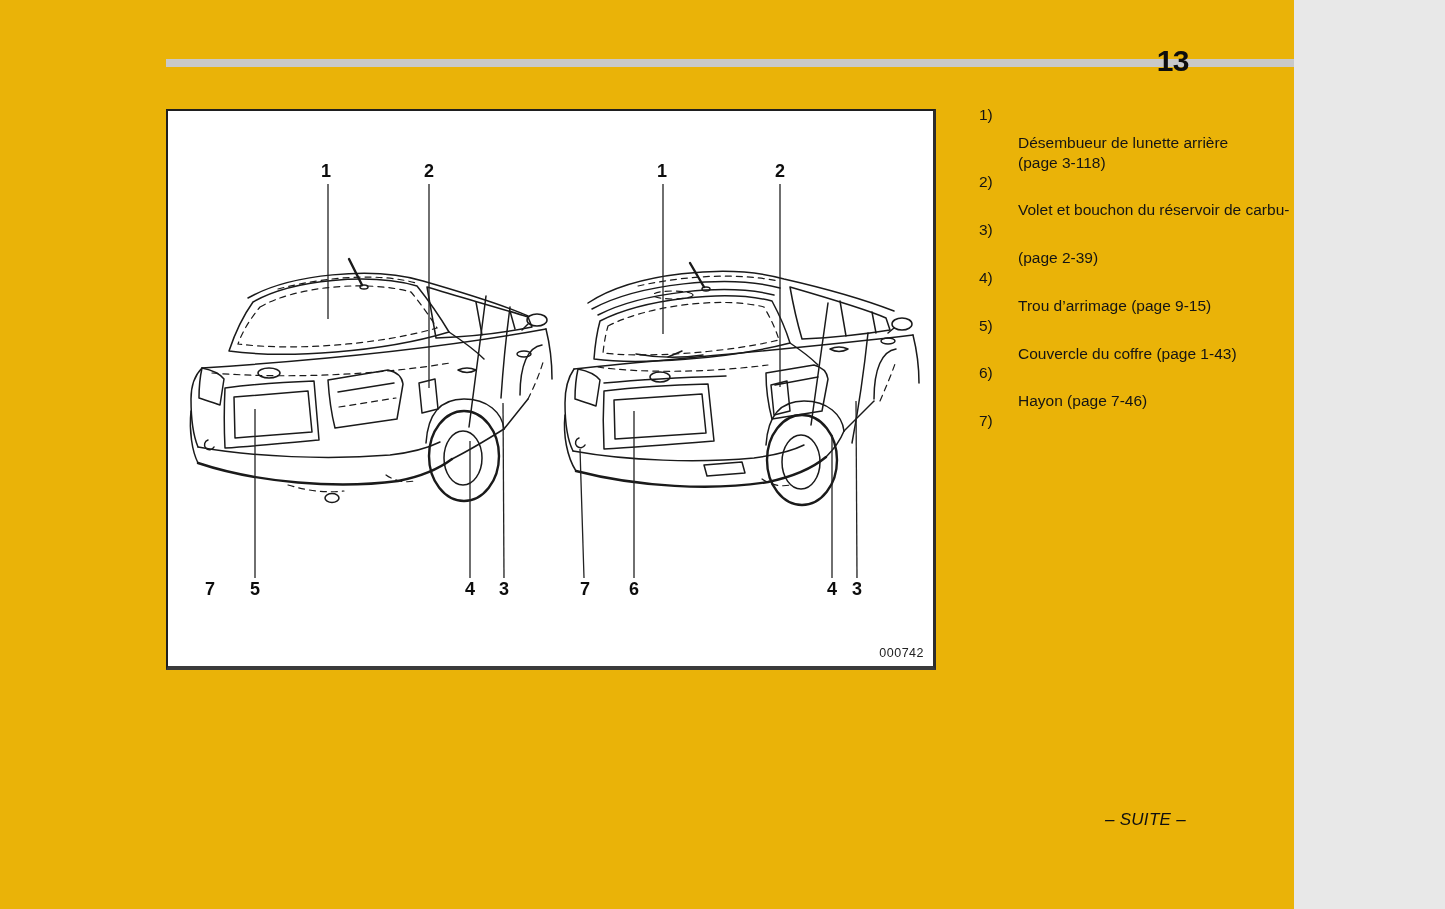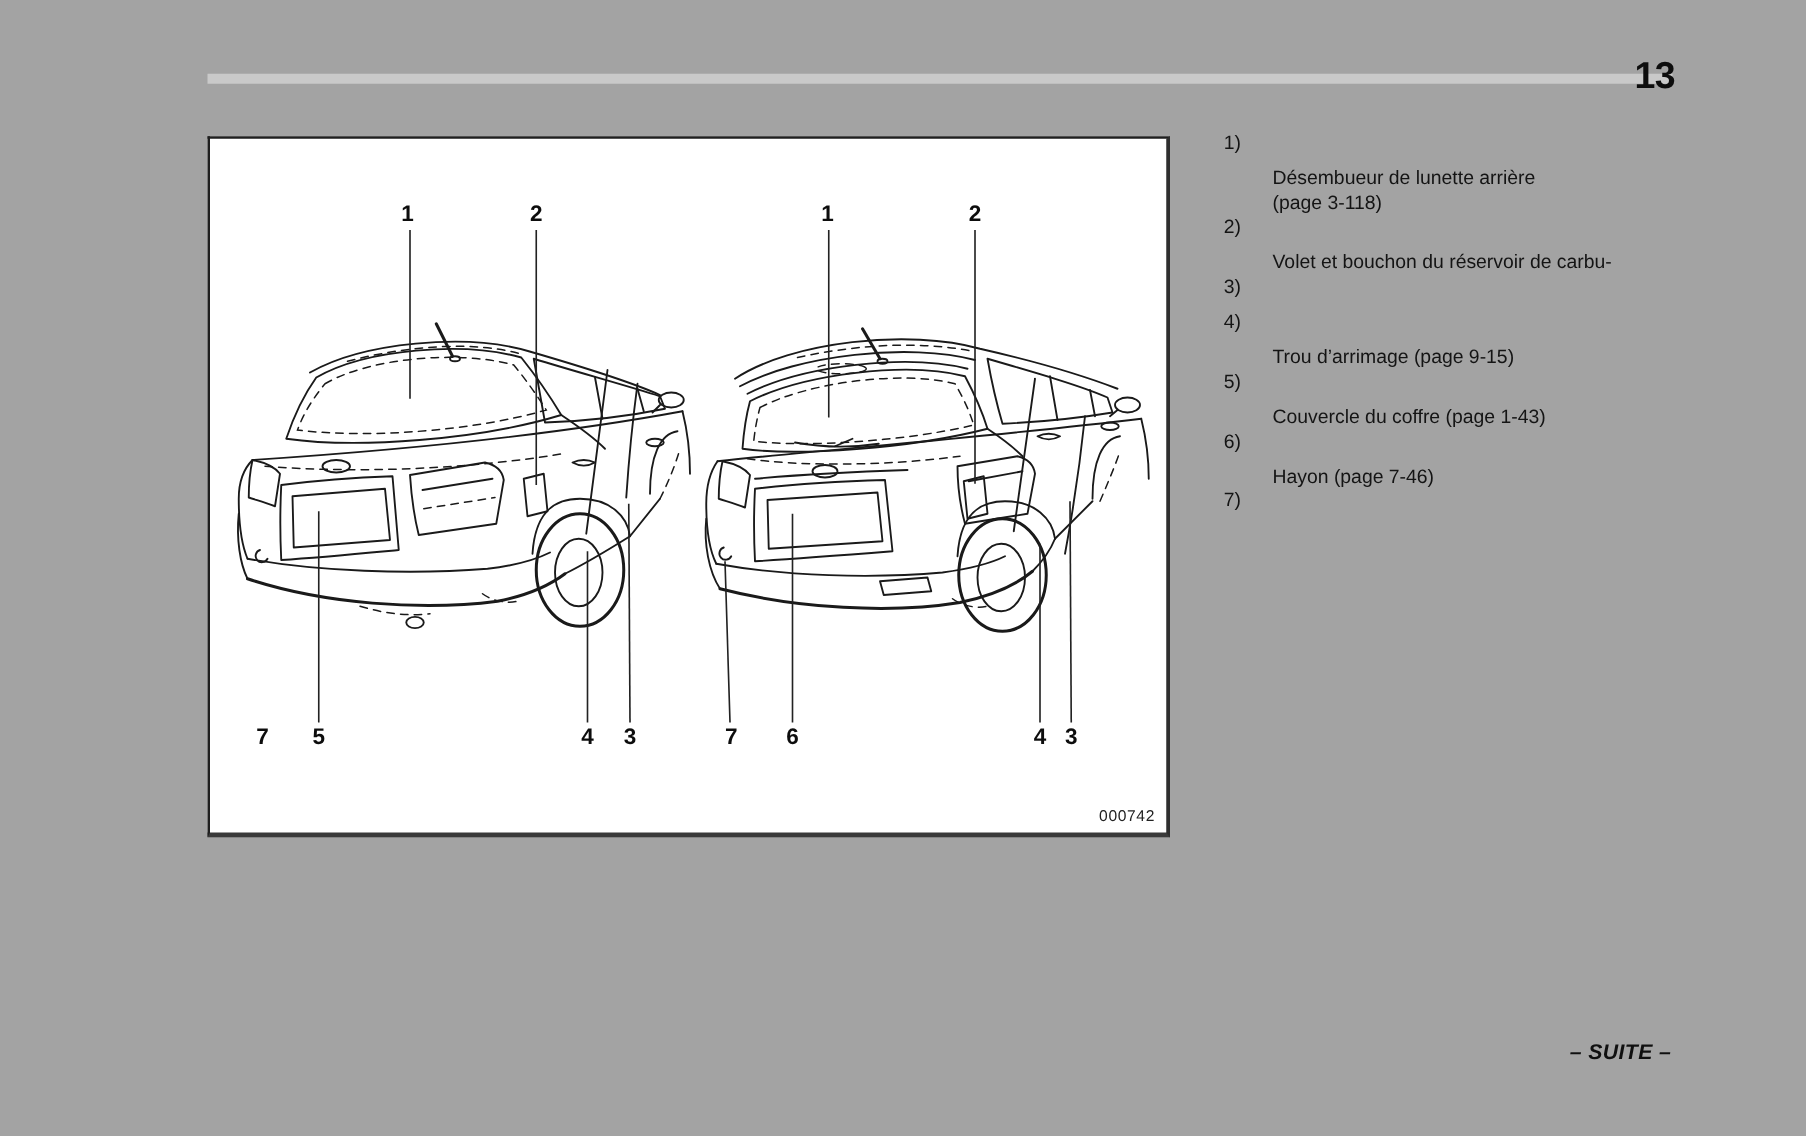--- a/index.html
+++ b/index.html
@@ -1,17 +1,17 @@
 <!DOCTYPE html>
 <html><head>
 <meta charset="utf-8">
 <style>
   html,body{margin:0;padding:0;background:#e8e8e8;}
   .page{
-    position:relative;width:1445px;height:909px;background:#a3a3a3;
+    position:relative;width:1294px;height:909px;background:#eab308;
     font-family:"Liberation Sans",sans-serif;color:#111;overflow:hidden;
   }
   .header-rule{
     position:absolute;left:166px;top:59px;width:1172px;height:8px;
     background:#c9c9c9;
   }
   .page-number{
     position:absolute;top:44px;right:105px;
     font-size:30px;font-weight:bold;letter-spacing:-0.5px;color:#0d0d0d;
   }
@@ -23,22 +23,22 @@
   .figure-box svg{display:block;}
   .legend{
     position:absolute;left:979px;top:105px;width:360px;
     font-size:15.5px;line-height:19.7px;color:#141414;
   }
   .legend-item{display:flex;}
   .legend-num{flex:0 0 39px;}
   .legend-lines{flex:1;margin-top:28px;}
   .legend-line{display:block;}
   .continuation{
-    position:absolute;right:108px;top:832px;
-    font-size:17px;font-weight:bold;font-style:italic;color:#101010;
+    position:absolute;right:108px;top:810px;
+    font-size:17px;font-weight:normal;font-style:italic;color:#101010;
     letter-spacing:0.3px;
   }
   
   .ln{fill:none;stroke:#1a1a1a;stroke-width:1.5;stroke-linecap:round;stroke-linejoin:round;}
   .ln-thick{fill:none;stroke:#1a1a1a;stroke-width:2.4;stroke-linecap:round;stroke-linejoin:round;}
   .ln-dash{fill:none;stroke:#1a1a1a;stroke-width:1.2;stroke-dasharray:6 5;stroke-linecap:round;}
   .leader{fill:none;stroke:#222;stroke-width:1.3;}
   .callout{font-family:"Liberation Sans",sans-serif;font-size:18px;font-weight:bold;fill:#0d0d0d;text-anchor:middle;}
   .figcode{font-family:"Liberation Sans",sans-serif;font-size:12.5px;fill:#222;text-anchor:end;letter-spacing:0.5px;}
 </style>
@@ -235,20 +235,21 @@
     </div>
     <div class="legend-item">
       <span class="legend-num">2)</span>
       <span class="legend-lines">
         <span class="legend-line">Volet et bouchon du réservoir de carbu-</span>
       </span>
     </div>
     <div class="legend-item">
       <span class="legend-num">3)</span>
       <span class="legend-lines">
+        <span class="legend-line">(page 2-39)</span>
       </span>
     </div>
     <div class="legend-item">
       <span class="legend-num">4)</span>
       <span class="legend-lines">
         <span class="legend-line">Trou d’arrimage (page 9-15)</span>
         <span class="legend-line"></span>
       </span>
     </div>
     <div class="legend-item">

